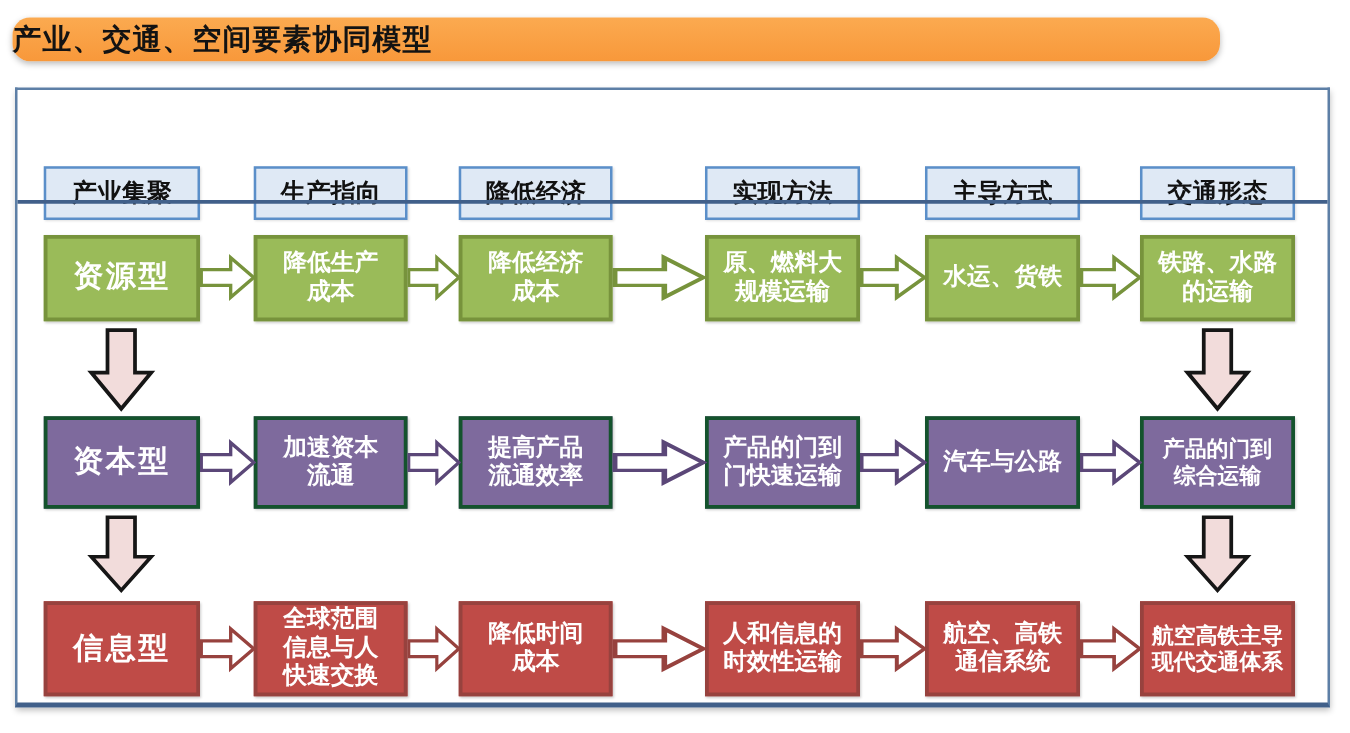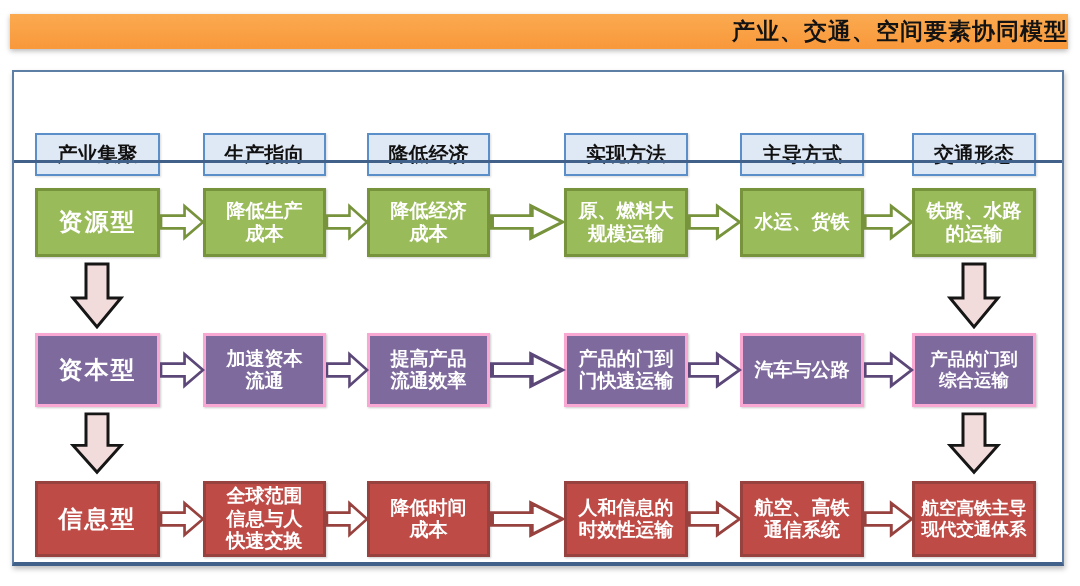--- a/index.html
+++ b/index.html
@@ -2,24 +2,24 @@
 <html><head>
 <meta charset="utf-8">
 <style>
   html,body{margin:0;padding:0;background:#ffffff;}
   body{
     position:relative;width:1080px;height:586px;overflow:hidden;
     font-family:"Liberation Sans","DejaVu Sans",sans-serif;
   }
   
   .banner{
-    position:absolute;left:10px;top:14px;width:1058px;height:35px;
+    position:absolute;left:10px;top:14px;width:966px;height:35px;
     background:linear-gradient(#fbaa50,#f8983a);
-    border-radius:0;
-    display:flex;align-items:center;justify-content:flex-end;
+    border-radius:14px;
+    display:flex;align-items:center;justify-content:flex-start;
     box-shadow:0 2px 5px rgba(0,0,0,.28);
   }
   .banner span{font-size:23px;font-weight:bold;color:#131313;letter-spacing:1px;}
   
   .frame{
     position:absolute;left:12px;top:70px;width:1052px;height:496px;
     background:#ffffff;
     border:2px solid #5d7fa6;border-bottom:4px solid #41608a;
     box-shadow:1px 3px 5px rgba(0,0,0,.25);
     box-sizing:border-box;
@@ -46,21 +46,21 @@
     position:absolute;box-sizing:border-box;
     display:flex;align-items:center;justify-content:center;
     text-align:center;color:#fff;font-weight:bold;font-size:19px;
     line-height:1.18;white-space:pre-line;
     box-shadow:1px 1px 2px rgba(0,0,0,.2);
   }
   .r1{top:116px;height:69px}
   .r2{top:261px;height:74px}
   .r3{top:409px;height:76px}
   .green {background:#9abb59;border:3px solid #77933c}
-  .purple{background:#7e6a9d;border:3px solid #f9a8d4}
+  .purple{background:#7e6a9d;border:3px solid #14532d}
   .red   {background:#bf4b47;border:3px solid #97423e}
   .big{font-size:24px;letter-spacing:2px}
   .sm{font-size:17.5px}
   
   .ha{position:absolute;height:40px;}
   .ha svg,.va svg{display:block;width:100%;height:100%;}
   .g1{left:146px;width:45px}
   .g2{left:312px;width:43px}
   .g3{left:476px;width:76px}
   .g4{left:674px;width:54px}

